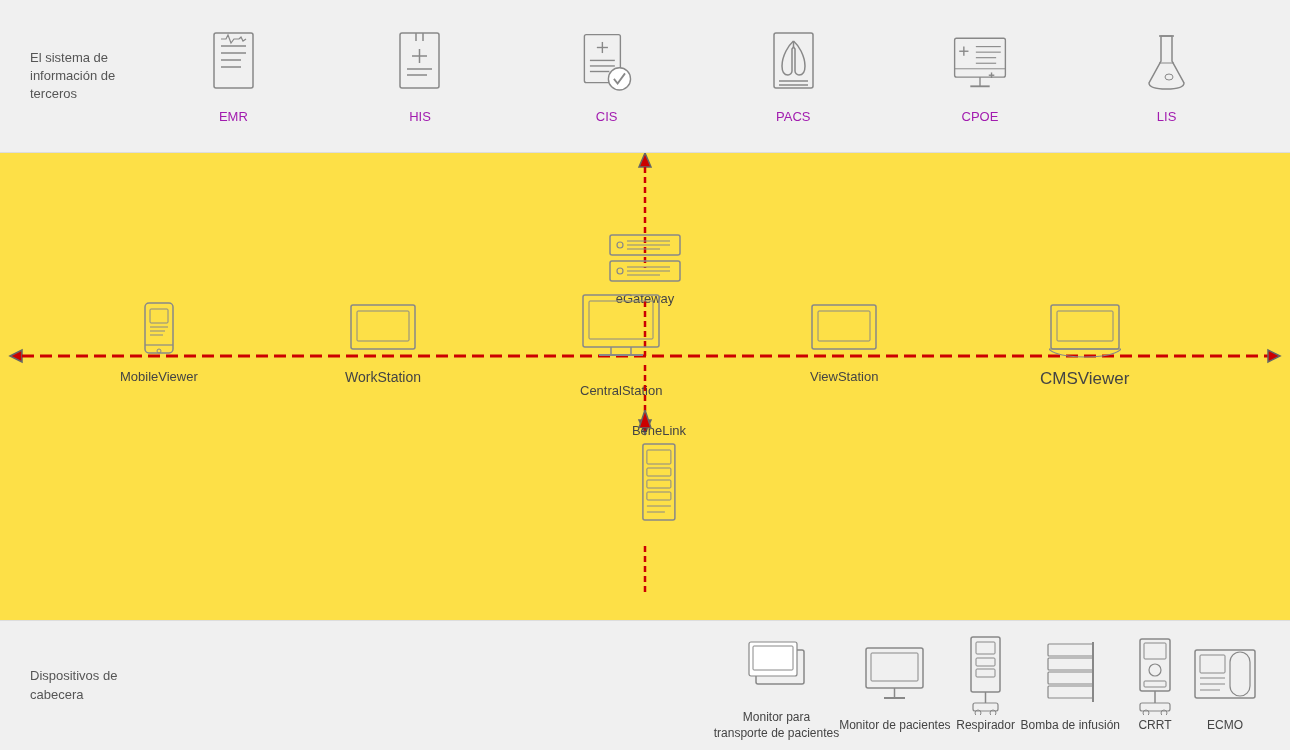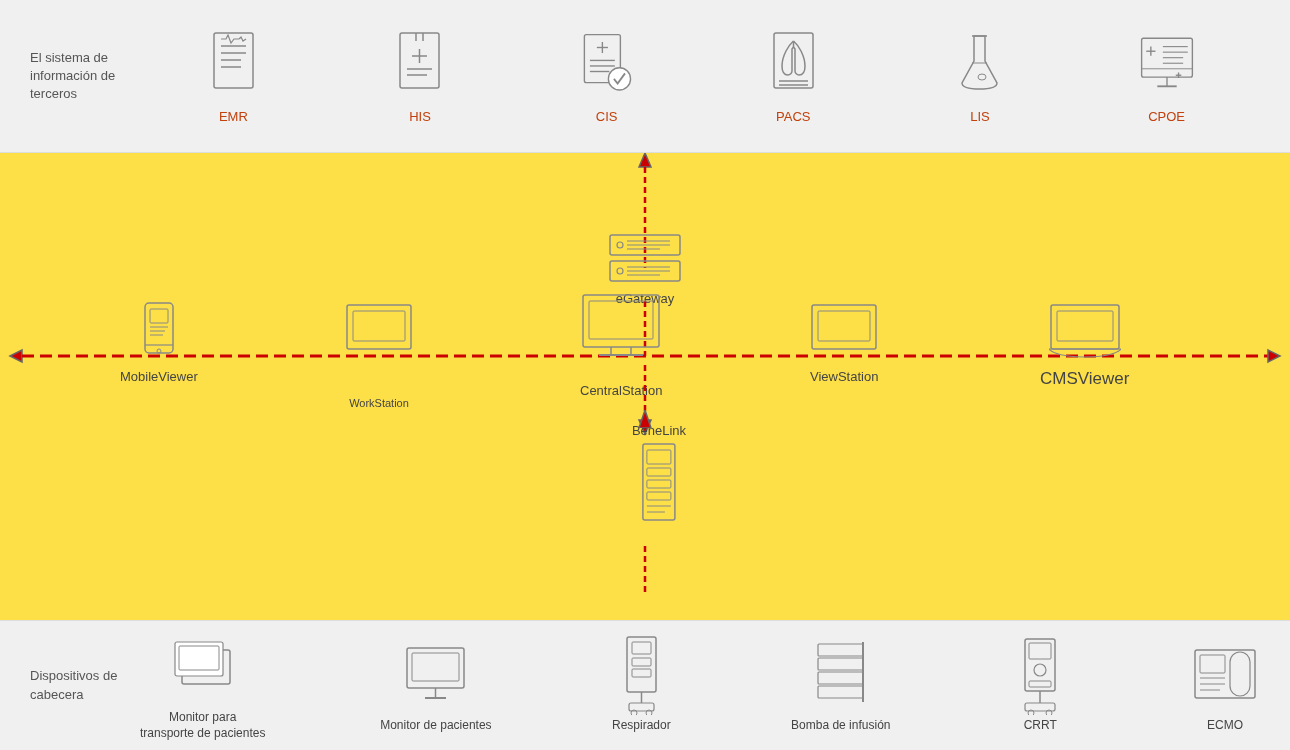--- a/index.html
+++ b/index.html
@@ -43,21 +43,21 @@
     }
     .system-icon {
       width: 60px;
       height: 75px;
       display: flex;
       align-items: center;
       justify-content: center;
     }
     .system-label {
       font-size: 13px;
-      color: #c2410c;
+      color: #a21caf;
       text-align: right;
     }
 
     
     .middle-section {
       background: #fde047;
       height: 490px;
       position: relative;
     }
 
@@ -110,21 +110,21 @@
     .bottom-label {
       font-size: 13px;
       color: #555;
       width: 110px;
       line-height: 1.4;
       flex-shrink: 0;
     }
     .devices-row {
       display: flex;
       align-items: center;
-      justify-content: space-between;
+      justify-content: flex-end;
       flex: 1;
     }
     .device-item {
       display: flex;
       flex-direction: column;
       align-items: center;
       gap: 6px;
     }
     .device-icon {
       width: 70px;
@@ -214,33 +214,20 @@
           <line x1="27.5" y1="10" x2="27.5" y2="16" stroke="#888" stroke-width="1.5"></line>
           <line x1="13" y1="50" x2="42" y2="50" stroke="#888" stroke-width="1.5"></line>
           <line x1="13" y1="54" x2="42" y2="54" stroke="#888" stroke-width="1.5"></line>
         </svg>
       </div>
       <div class="system-label">PACS</div>
     </div>
 
     <div class="system-item">
       <div class="system-icon">
-        <svg width="55" height="70" viewBox="0 0 55 70">
-
-          <path d="M22,5 L22,30 L10,52 C10,55 13,58 27.5,58 C42,58 45,55 45,52 L33,30 L33,5 Z" stroke="#888" stroke-width="1.5" fill="none"></path>
-          <line x1="20" y1="5" x2="35" y2="5" stroke="#888" stroke-width="1.5"></line>
-          <line x1="20" y1="32" x2="35" y2="32" stroke="#888" stroke-width="1"></line>
-          <ellipse cx="30" cy="46" rx="4" ry="3" stroke="#888" stroke-width="1" fill="none"></ellipse>
-        </svg>
-      </div>
-      <div class="system-label">LIS</div>
-    </div>
-
-    <div class="system-item">
-      <div class="system-icon">
         <svg width="65" height="70" viewBox="0 0 65 70">
 
           <rect x="5" y="5" width="55" height="42" rx="2" stroke="#888" stroke-width="1.5" fill="none"></rect>
 
           <line x1="15" y1="14" x2="15" y2="24" stroke="#888" stroke-width="1.5"></line>
           <line x1="10" y1="19" x2="20" y2="19" stroke="#888" stroke-width="1.5"></line>
 
           <line x1="28" y1="14" x2="55" y2="14" stroke="#888" stroke-width="1.2"></line>
           <line x1="28" y1="20" x2="55" y2="20" stroke="#888" stroke-width="1.2"></line>
           <line x1="28" y1="26" x2="50" y2="26" stroke="#888" stroke-width="1.2"></line>
@@ -248,20 +235,33 @@
           <line x1="5" y1="38" x2="60" y2="38" stroke="#888" stroke-width="1"></line>
 
           <line x1="45" y1="42" x2="45" y2="48" stroke="#888" stroke-width="1.5"></line>
           <line x1="42" y1="45" x2="48" y2="45" stroke="#888" stroke-width="1.5"></line>
 
           <line x1="32.5" y1="47" x2="32.5" y2="57" stroke="#888" stroke-width="1.5"></line>
           <line x1="22" y1="57" x2="43" y2="57" stroke="#888" stroke-width="2"></line>
         </svg>
       </div>
       <div class="system-label">CPOE</div>
+    </div>
+
+    <div class="system-item">
+      <div class="system-icon">
+        <svg width="55" height="70" viewBox="0 0 55 70">
+
+          <path d="M22,5 L22,30 L10,52 C10,55 13,58 27.5,58 C42,58 45,55 45,52 L33,30 L33,5 Z" stroke="#888" stroke-width="1.5" fill="none"></path>
+          <line x1="20" y1="5" x2="35" y2="5" stroke="#888" stroke-width="1.5"></line>
+          <line x1="20" y1="32" x2="35" y2="32" stroke="#888" stroke-width="1"></line>
+          <ellipse cx="30" cy="46" rx="4" ry="3" stroke="#888" stroke-width="1" fill="none"></ellipse>
+        </svg>
+      </div>
+      <div class="system-label">LIS</div>
     </div>
 
   </div>
 </div>
 
 <div class="middle-section">
 
   <svg style="position:absolute; left:50%; top:0; transform:translateX(-50%); width:20px; height:115px;">
 
     <polygon points="10,0 4,14 16,14" fill="#cc0000"></polygon>
@@ -310,21 +310,21 @@
       <line x1="15" y1="34" x2="28" y2="34" stroke="#888" stroke-width="1"></line>
     </svg>
     <div style="font-size:13px; color:#444;">MobileViewer</div>
   </div>
 
   <div style="position:absolute; top:148px; left:345px; display:flex; flex-direction:column; align-items:center; gap:6px;">
     <svg width="68" height="62" viewBox="0 0 68 62">
       <rect x="2" y="4" width="64" height="44" rx="2" stroke="#888" stroke-width="1.5" fill="none"></rect>
       <rect x="8" y="10" width="52" height="30" rx="1" stroke="#888" stroke-width="1" fill="none"></rect>
     </svg>
-    <div style="font-size:11px; color:#444;margin-top:28px;">WorkStation</div>
+    <div style="font-size:14px; color:#444;">WorkStation</div>
   </div>
 
   <div style="position:absolute; top:140px; left:580px; display:flex; flex-direction:column; align-items:center; gap:20px;">
     <svg width="80" height="70" viewBox="0 0 80 70">
       <rect x="2" y="2" width="76" height="52" rx="2" stroke="#888" stroke-width="1.5" fill="none"></rect>
       <rect x="8" y="8" width="64" height="38" rx="1" stroke="#888" stroke-width="1" fill="none"></rect>
       <line x1="30" y1="54" x2="30" y2="62" stroke="#888" stroke-width="1.5"></line>
       <line x1="50" y1="54" x2="50" y2="62" stroke="#888" stroke-width="1.5"></line>
       <line x1="18" y1="62" x2="62" y2="62" stroke="#888" stroke-width="2"></line>
     </svg>

